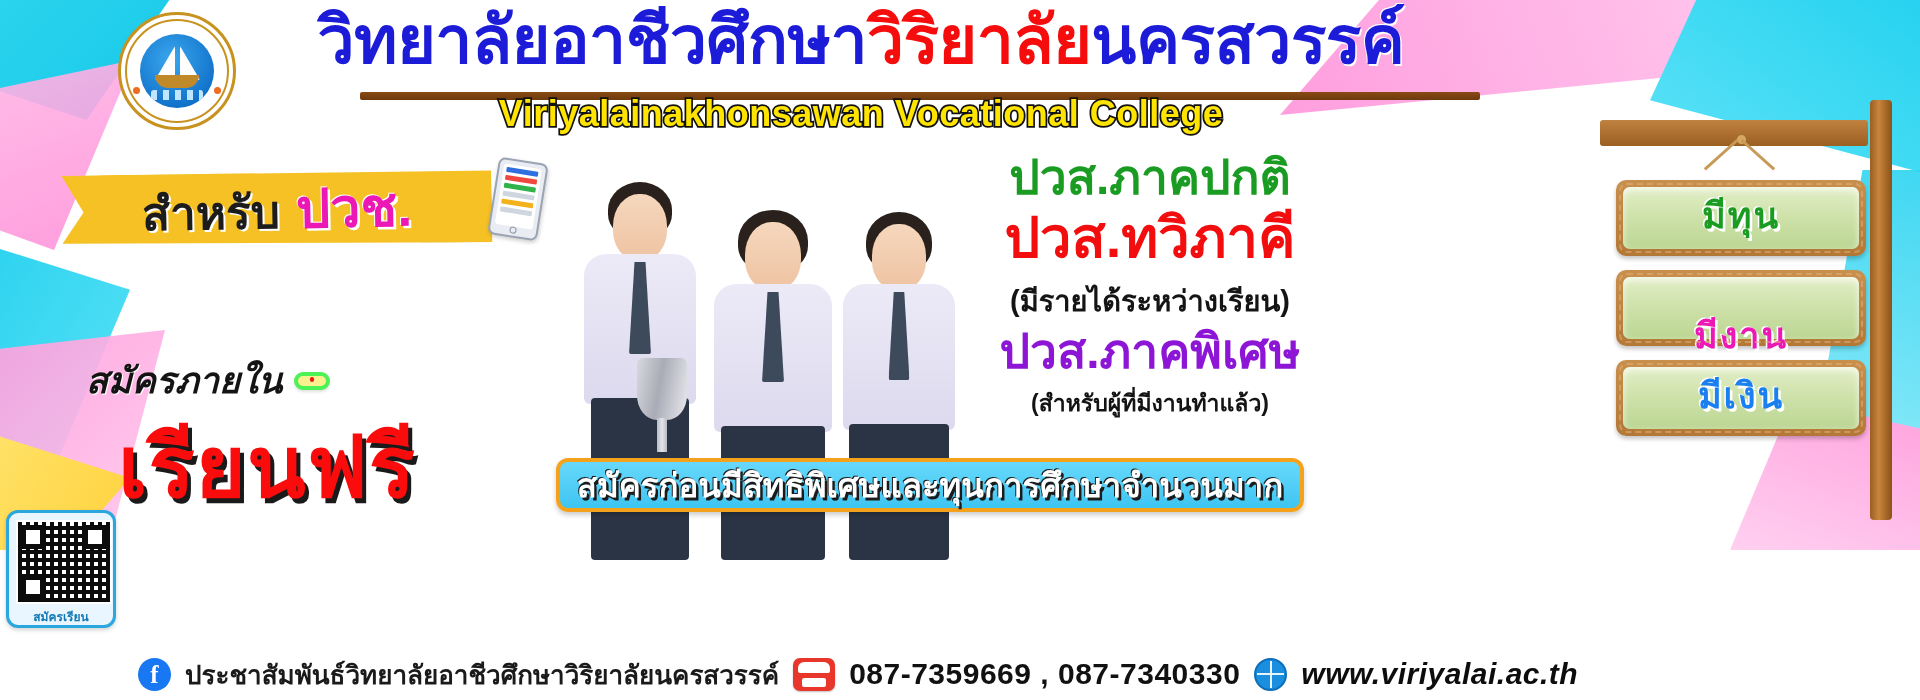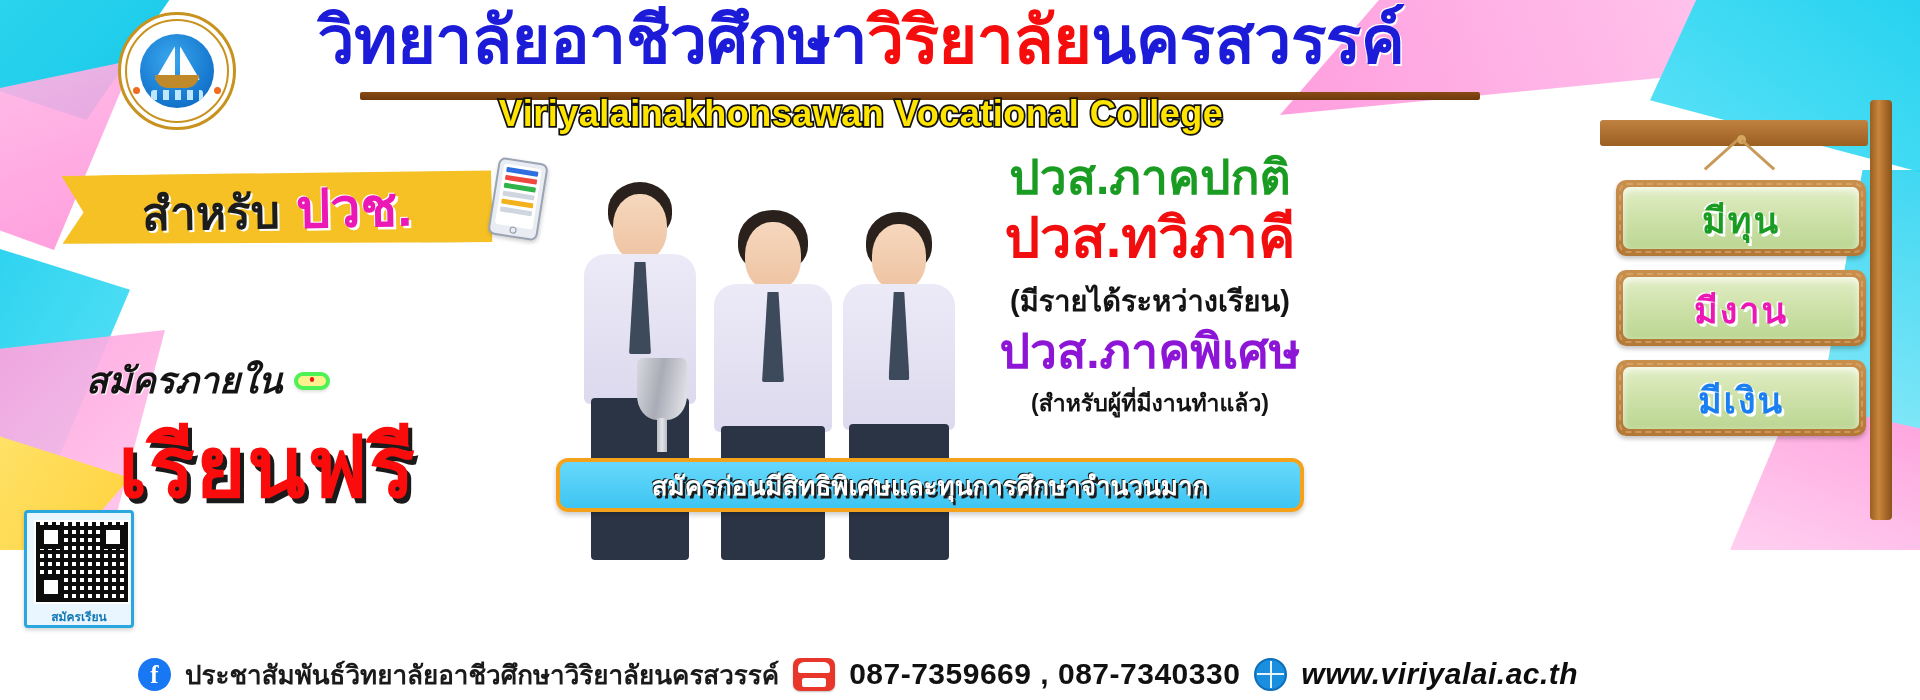--- a/index.html
+++ b/index.html
@@ -211,22 +211,22 @@
   
   .free-study {
     position: absolute; left: 118px; top: 398px;
     font-size: 86px; font-weight: bold; color: #fb0c0c;
     text-shadow: 4px 5px 0 #1a1a1a;
     white-space: nowrap; letter-spacing: 1px; text-align: center;
   }
 
   
   .qr-card {
-    position: absolute; left: 24px; top: 510px;
-    width: 110px; height: 118px; border-radius: 4px;
+    position: absolute; left: 6px; top: 510px;
+    width: 110px; height: 118px; border-radius: 12px;
     background: #e9f6ff; border: 3px solid #2aa7de;
     padding: 7px 7px 6px 7px;
     box-shadow: 0 2px 4px rgba(0,0,0,.18);
   }
   .qr-code {
     width: 96px; height: 84px; background: #ffffff;
     background-image:
       repeating-linear-gradient(90deg,#0c0c0c 0 4px,transparent 4px 8px),
       repeating-linear-gradient(0deg,#0c0c0c 0 4px,transparent 4px 8px);
     background-size: 8px 8px, 8px 8px;
@@ -324,21 +324,21 @@
   
   .promo-bar {
     position: absolute; left: 556px; top: 458px;
     width: 748px; height: 54px;
     background: linear-gradient(180deg,#67d8fb 0%, #3ec5f2 100%);
     border: 4px solid #f4a21c; border-radius: 12px;
     display: flex; align-items: center; justify-content: center;
     box-shadow: 0 3px 5px rgba(0,0,0,.2);
   }
   .promo-text {
-    font-size: 26px; font-weight: bold; color: #ffffff;
+    font-size: 33px; font-weight: bold; color: #ffffff;
     text-shadow: 2.5px 2.5px 0 #1b1b1b, -1px -1px 0 #1b1b1b;
     white-space: nowrap;
   }
 
   
   .signboard { position: absolute; left: 1600px; top: 100px; width: 300px; height: 420px; }
   .post {
     position: absolute; right: 8px; top: 0; width: 22px; height: 420px;
     background: linear-gradient(90deg,#9a5f22 0%, #c8853c 40%, #8a5119 100%);
     border-radius: 4px;
@@ -365,21 +365,21 @@
     border-radius: 10px; padding: 7px;
     box-shadow: 0 3px 4px rgba(0,0,0,.22);
   }
   .plank::before {
     content: ""; position: absolute; inset: 3px; border-radius: 8px;
     border: 2.5px dashed #e0b179; opacity: .55; pointer-events: none;
   }
   .plank-face {
     width: 100%; height: 100%; border-radius: 7px;
     background: linear-gradient(180deg,#e2eec6 0%, #cbe0a6 55%, #bcd693 100%);
-    display: flex; align-items: flex-end; justify-content: center;
+    display: flex; align-items: flex-start; justify-content: center;
     box-shadow: inset 0 3px 7px rgba(255,255,255,.75);
   }
   .plank-text {
     font-size: 36px; font-weight: bold; white-space: nowrap;
     letter-spacing: 2px;
     text-shadow: 2.5px 2.5px 0 #ffffff, -1.5px -1.5px 0 #ffffff;
   }
   .plank.p1 { top: 80px; }
   .plank.p2 { top: 170px; }
   .plank.p3 { top: 260px; }
@@ -563,21 +563,21 @@
     <div class="rope l"></div>
     <div class="rope r"></div>
 
     <div class="plank p1">
       <div class="plank-face">
         <span class="plank-text" style="color:#1a9c23;">มีทุน</span>
       </div>
     </div>
     <div class="plank p2">
       <div class="plank-face">
-        <span class="plank-text" style="color:#ec18b6;">มีงาน</span>
+        <span class="plank-text" style="color:#ec18b6;margin-top:30px;">มีงาน</span>
       </div>
     </div>
     <div class="plank p3">
       <div class="plank-face">
         <span class="plank-text" style="color:#1a7ff0;">มีเงิน</span>
       </div>
     </div>
   </div>
 
   <div class="footer">

